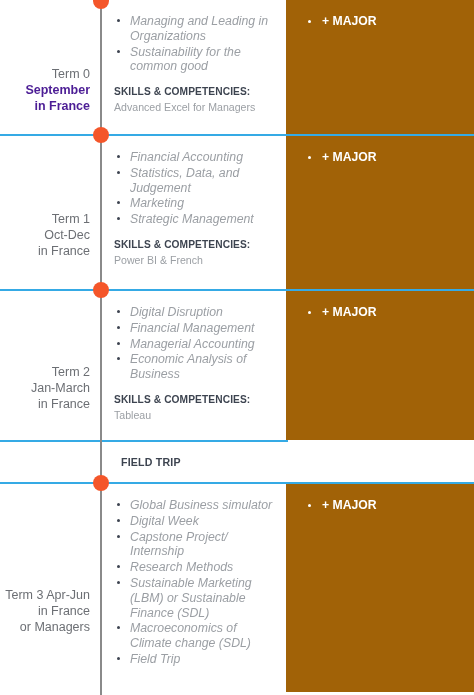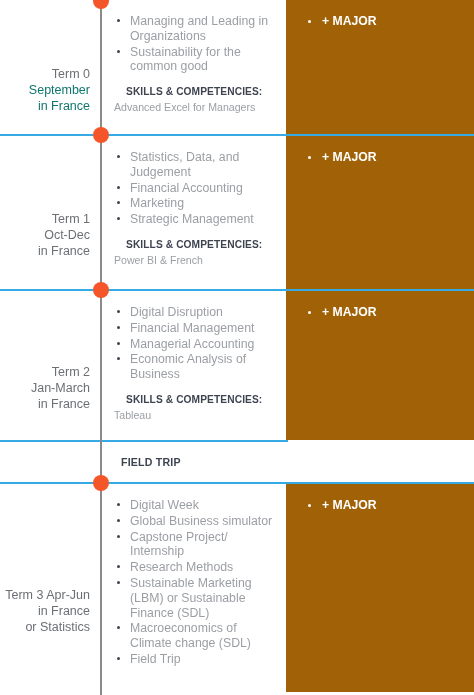--- a/index.html
+++ b/index.html
@@ -21,45 +21,45 @@
   
   .row{position:relative;width:474px;background:#ffffff;}
   .row-inner{display:flex;align-items:stretch;width:474px;}
 
   .term-label{
     width:100px;flex:0 0 100px;
     display:flex;flex-direction:column;justify-content:center;align-items:flex-end;
     padding-right:10px;box-sizing:border-box;
     color:#6c6f74;font-size:12.5px;line-height:16px;text-align:right;margin-top:45px;
   }
-  .term-label .b{font-weight:normal;color:#0f766e;}
+  .term-label .b{font-weight:bold;color:#4c1d95;}
 
   .courses{
     flex:0 0 186px;width:186px;box-sizing:border-box;
     padding:14px 10px 10px 14px;
     background:#ffffff;
   }
   .courses ul{
     margin:0;padding:0 0 0 14px;list-style:none;
   }
   .courses li{
     position:relative;
     color:#9b9fa4;font-size:12.3px;line-height:14.8px;
     margin:0 0 1px 0;
     padding-left:2px;
+    font-style:italic;
   }
   .courses li:before{
     content:"";position:absolute;left:-11px;top:5px;
     width:3px;height:3px;border-radius:50%;background:#3d4450;
   }
   .skills{margin-top:11px;}
   .skills .hdr{
     font-size:10.2px;font-weight:bold;color:#3d4450;letter-spacing:.1px;
     line-height:13px;
-    margin-left:12px;
   }
   .skills .val{
     font-size:10.6px;color:#9b9fa4;line-height:14px;margin-top:2px;
   }
 
   .major{
     flex:1 1 auto;
     background:#a16207;
     box-sizing:border-box;
     padding:14px 0 10px 22px;
@@ -146,22 +146,22 @@
 
   <div class="row" style="height:153px;">
     <div class="row-inner" style="height:153px;">
       <div class="term-label">
         <span>Term 1</span>
         <span>Oct-Dec</span>
         <span>in France</span>
       </div>
       <div class="courses">
         <ul>
+          <li>Financial Accounting</li>
           <li>Statistics, Data, and Judgement</li>
-          <li>Financial Accounting</li>
           <li>Marketing</li>
           <li>Strategic Management</li>
         </ul>
         <div class="skills">
           <div class="hdr">SKILLS &amp; COMPETENCIES:</div>
           <div class="val">Power BI &amp; French</div>
         </div>
       </div>
       <div class="major">
         <div class="major-item">+ MAJOR</div>
@@ -208,26 +208,26 @@
 
   <div class="sep">
     <div class="dot"></div>
   </div>
 
   <div class="row" style="height:208px;">
     <div class="row-inner" style="height:208px;">
       <div class="term-label">
         <span>Term 3 Apr-Jun</span>
         <span>in France</span>
-        <span>or Statistics</span>
-      </div>
-      <div class="courses">
-        <ul>
+        <span>or Managers</span>
+      </div>
+      <div class="courses">
+        <ul>
+          <li>Global Business simulator</li>
           <li>Digital Week</li>
-          <li>Global Business simulator</li>
           <li>Capstone Project/ Internship</li>
           <li>Research Methods</li>
           <li>Sustainable Marketing (LBM) or Sustainable Finance (SDL)</li>
           <li>Macroeconomics of Climate change (SDL)</li>
           <li>Field Trip</li>
         </ul>
       </div>
       <div class="major">
         <div class="major-item">+ MAJOR</div>
       </div>

